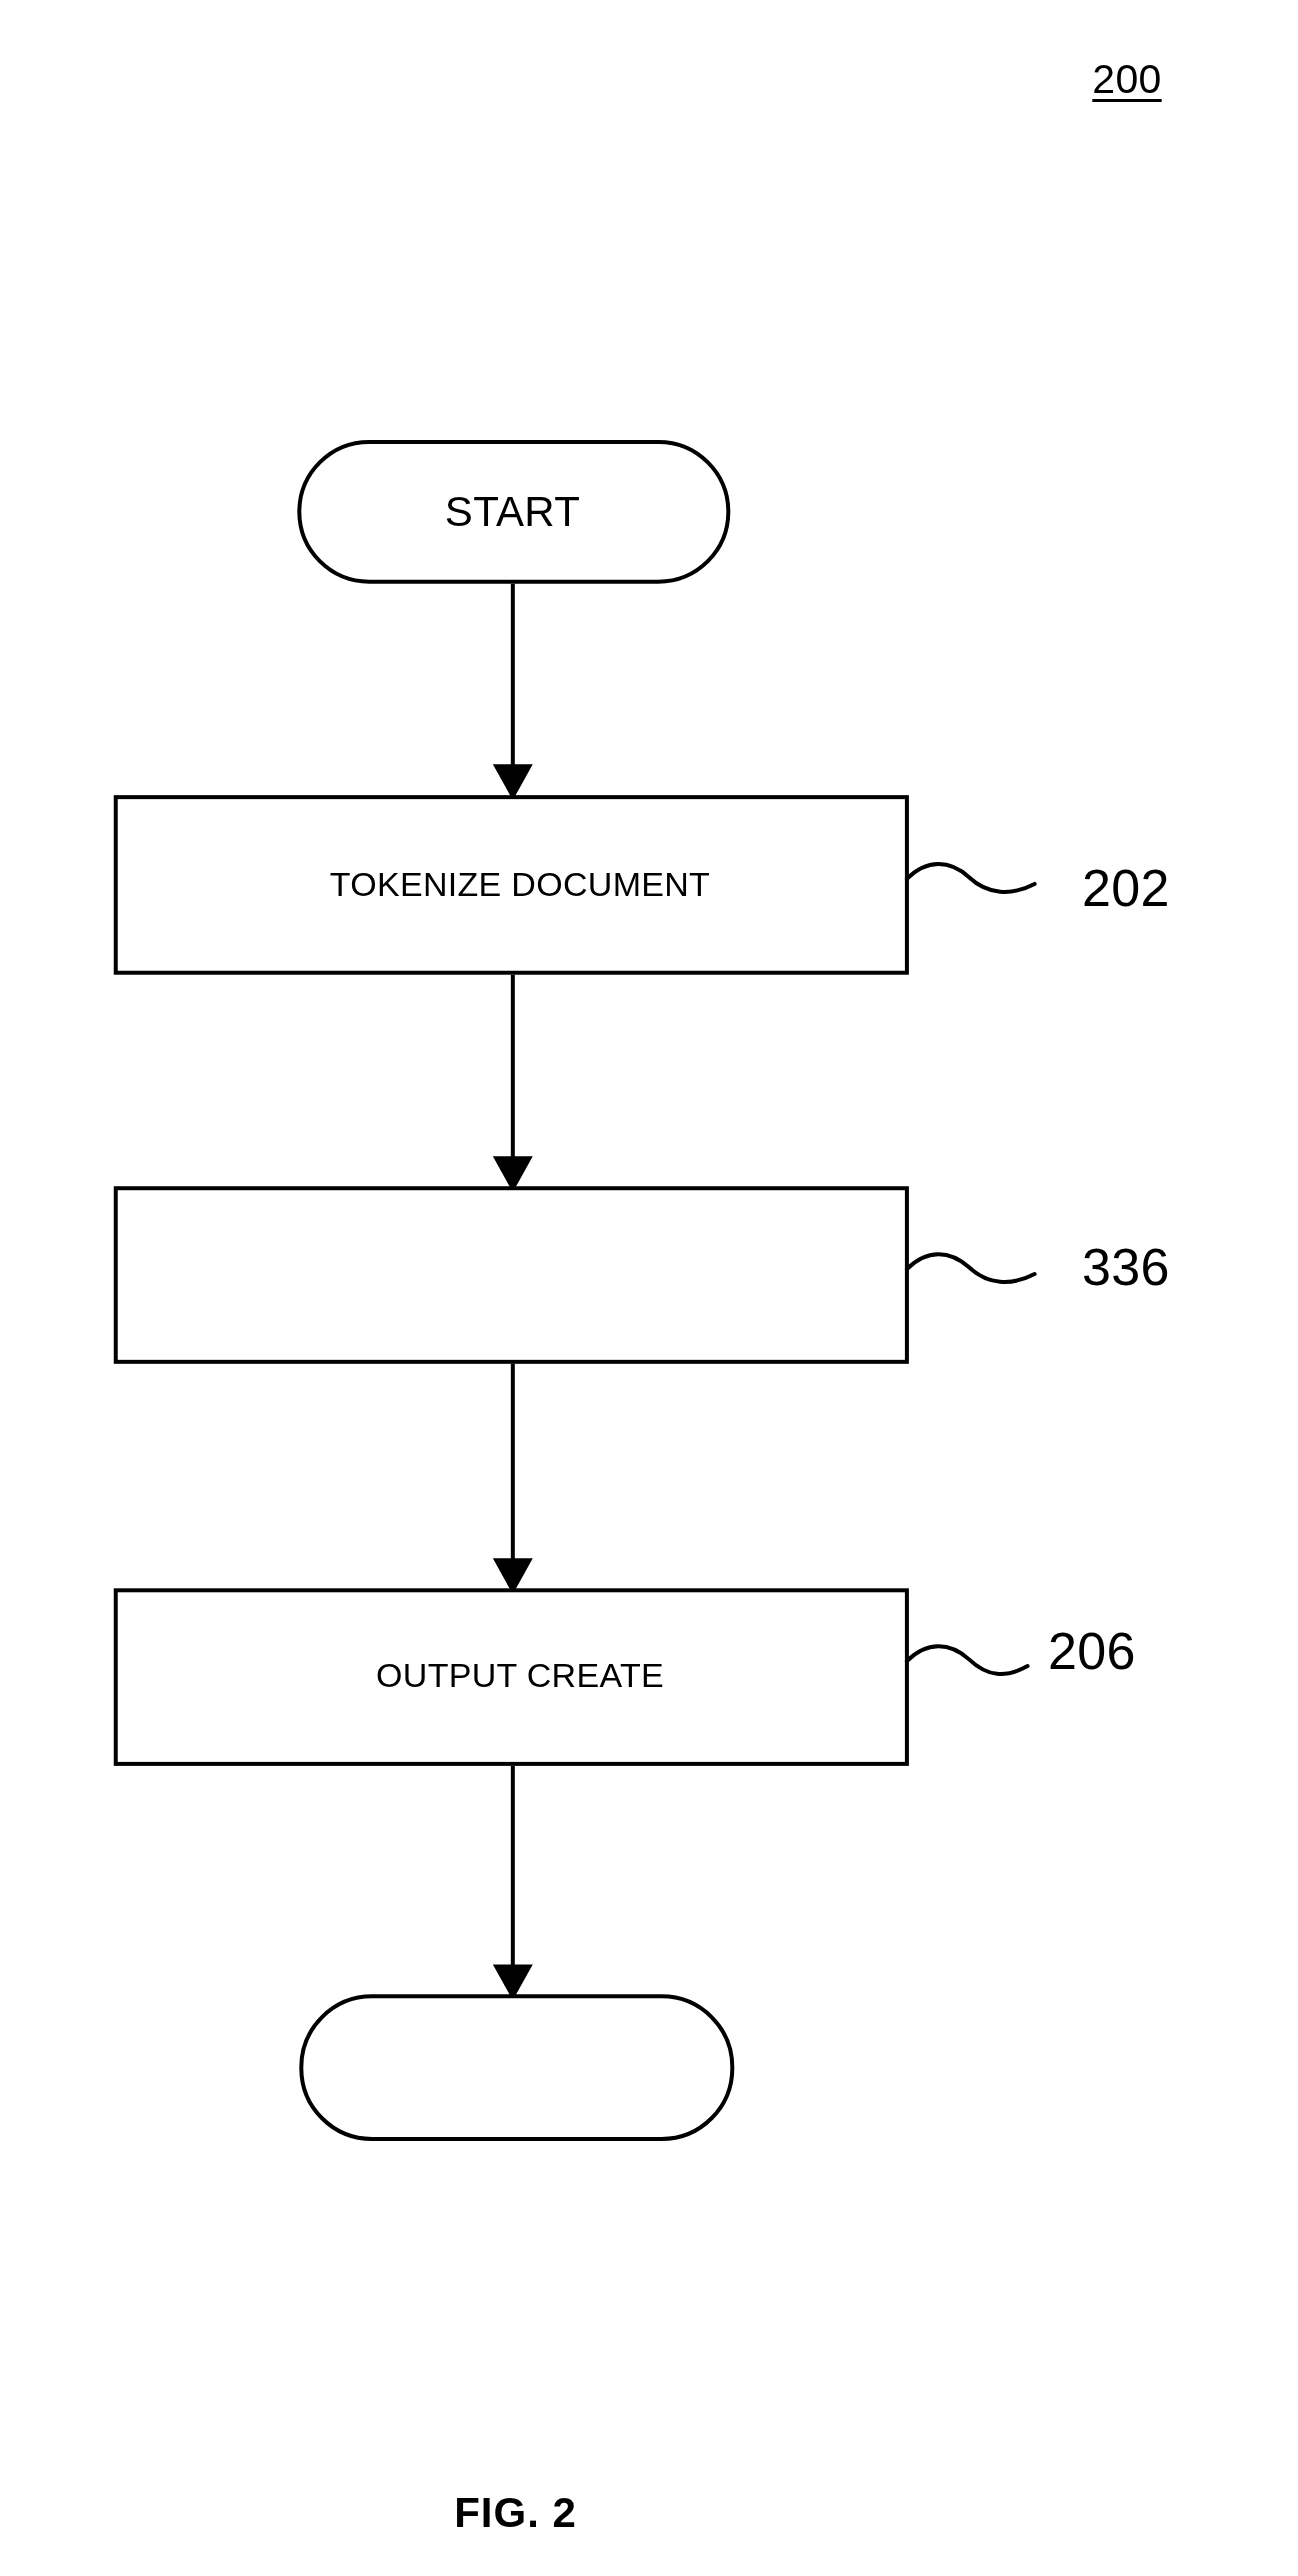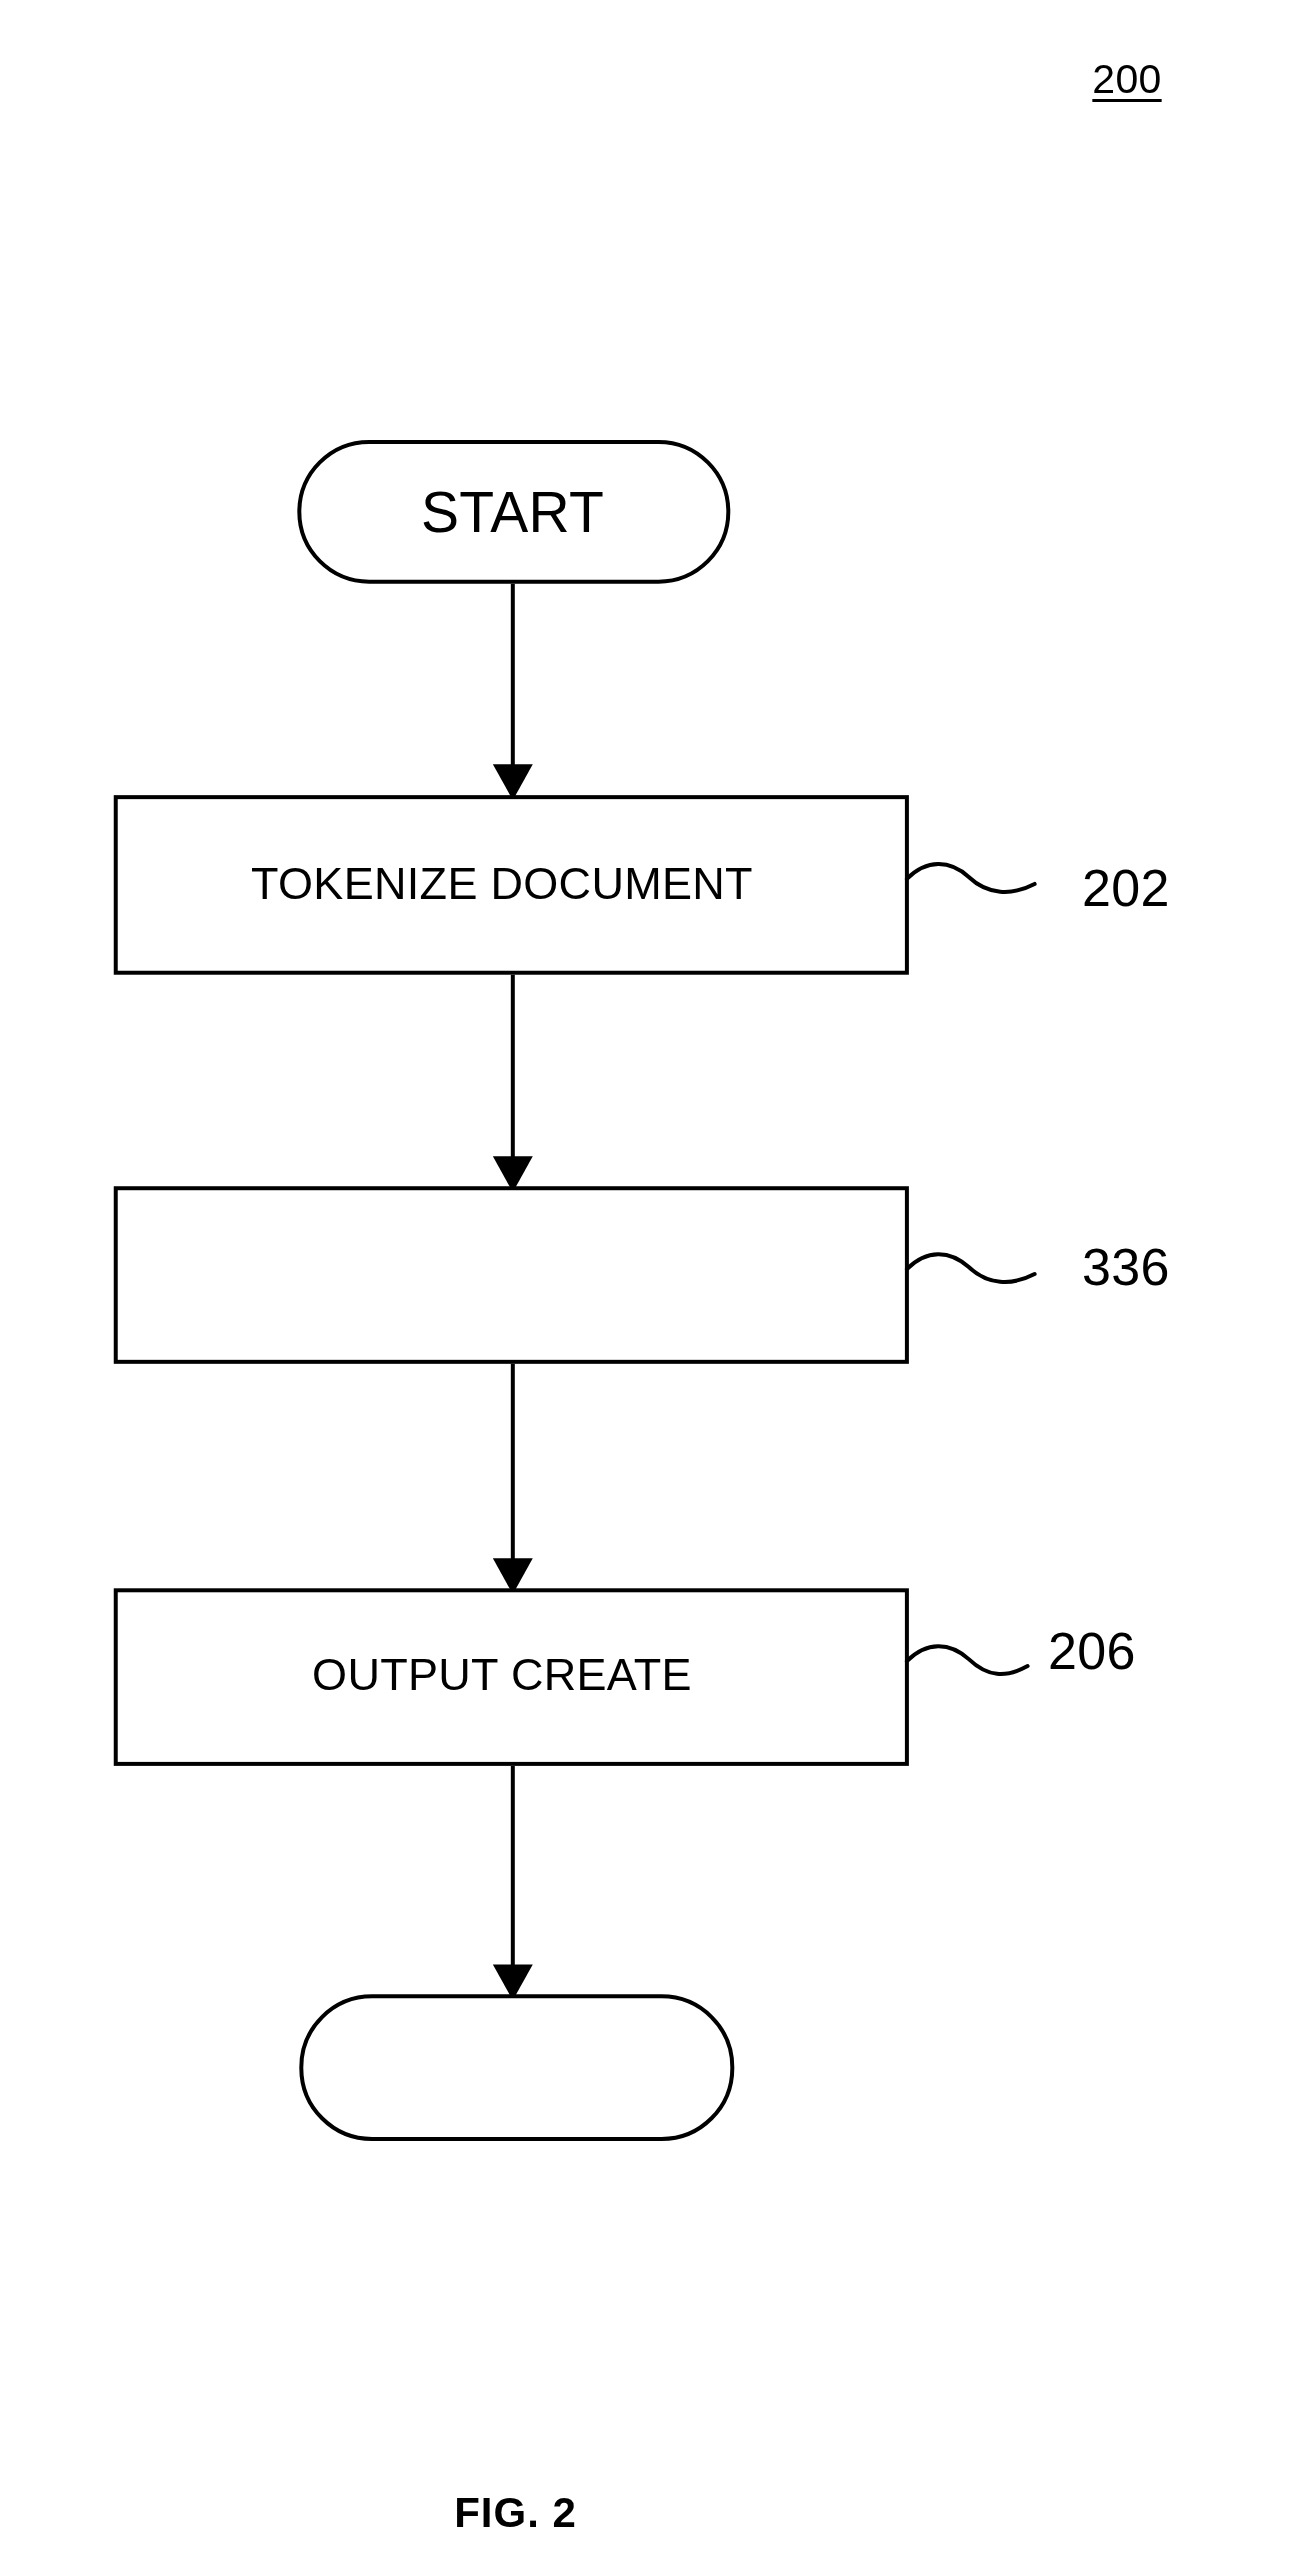--- a/index.html
+++ b/index.html
@@ -45,37 +45,37 @@
     top: 56px;
     width: 170px;
     font-size: 41px;
     line-height: 46px;
     text-decoration: underline;
     text-underline-offset: 6px;
     text-decoration-thickness: 3px;
     text-align: center;
   }
   .terminator-label {
-    font-size: 57px;
+    font-size: 42px;
     line-height: 46px;
   }
   .start-label {
     left: 297px;
     top: 489px;
     width: 431px;
   }
   .end-label {
     left: 299px;
     top: 2044px;
     width: 434px;
   }
   .box-label {
-    font-size: 45px;
+    font-size: 34px;
     line-height: 50px;
-    left: 112px;
+    left: 130px;
     width: 780px;
   }
   .box-label-1 { top: 859px; }
   .box-label-2 { top: 1225px; }
   .box-label-3 { top: 1650px; }
   .ref-num {
     font-size: 52px;
     line-height: 44px;
     text-align: left;
   }

